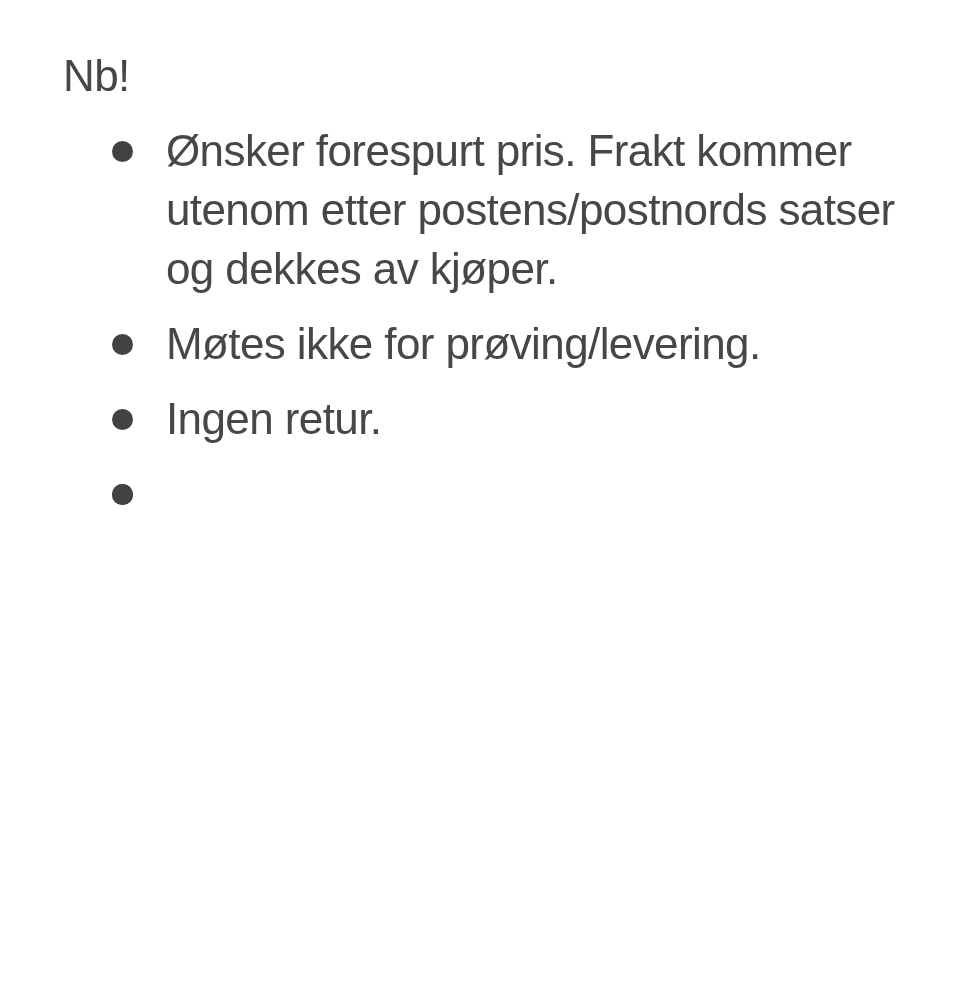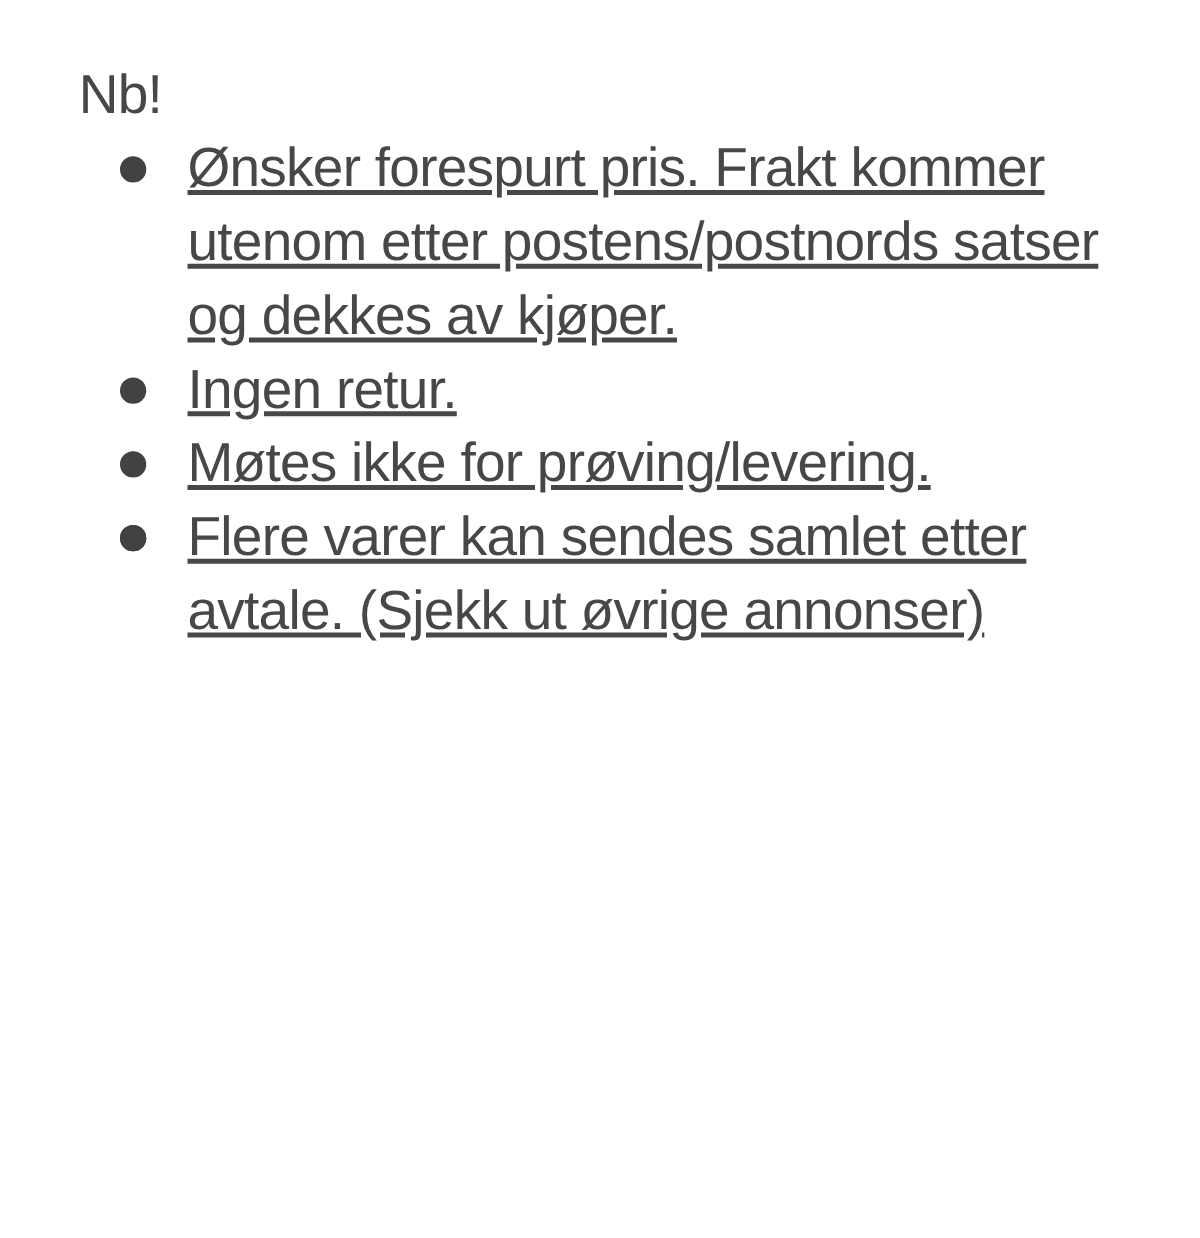--- a/index.html
+++ b/index.html
@@ -30,22 +30,21 @@
     line-height: 59px;
   }
   ul.bullet-list {
     list-style: none;
     margin: 0;
     padding: 0;
   }
   ul.bullet-list > li {
     position: relative;
     padding-left: 87px;
-    margin: 0;
-    text-decoration: underline;
+    margin: 16px;
   }
   .bullet-dot {
     position: absolute;
     left: 33px;
     top: 20px;
     width: 21px;
     height: 21px;
     border-radius: 50%;
     background: #424245;
   }
@@ -60,28 +59,26 @@
   <p class="note-heading">Nb!</p>
   <ul class="bullet-list">
     <li>
       <span class="bullet-dot"></span>
       <span class="bullet-text">Ønsker forespurt pris. Frakt kommer
 utenom etter postens/postnords satser
 og dekkes av kjøper.</span>
     </li>
     <li>
       <span class="bullet-dot"></span>
-      <span class="bullet-text">Ingen retur.</span>
+      <span class="bullet-text">Møtes ikke for prøving/levering.</span>
     </li>
     <li>
       <span class="bullet-dot"></span>
-      <span class="bullet-text">Møtes ikke for prøving/levering.</span>
+      <span class="bullet-text">Ingen retur.</span>
     </li>
     <li>
       <span class="bullet-dot"></span>
     </li>
     <li>
       <span class="bullet-dot"></span>
-      <span class="bullet-text">Flere varer kan sendes samlet etter
-avtale. (Sjekk ut øvrige annonser)</span>
     </li>
   </ul>
 </div>
 
 </body></html>

